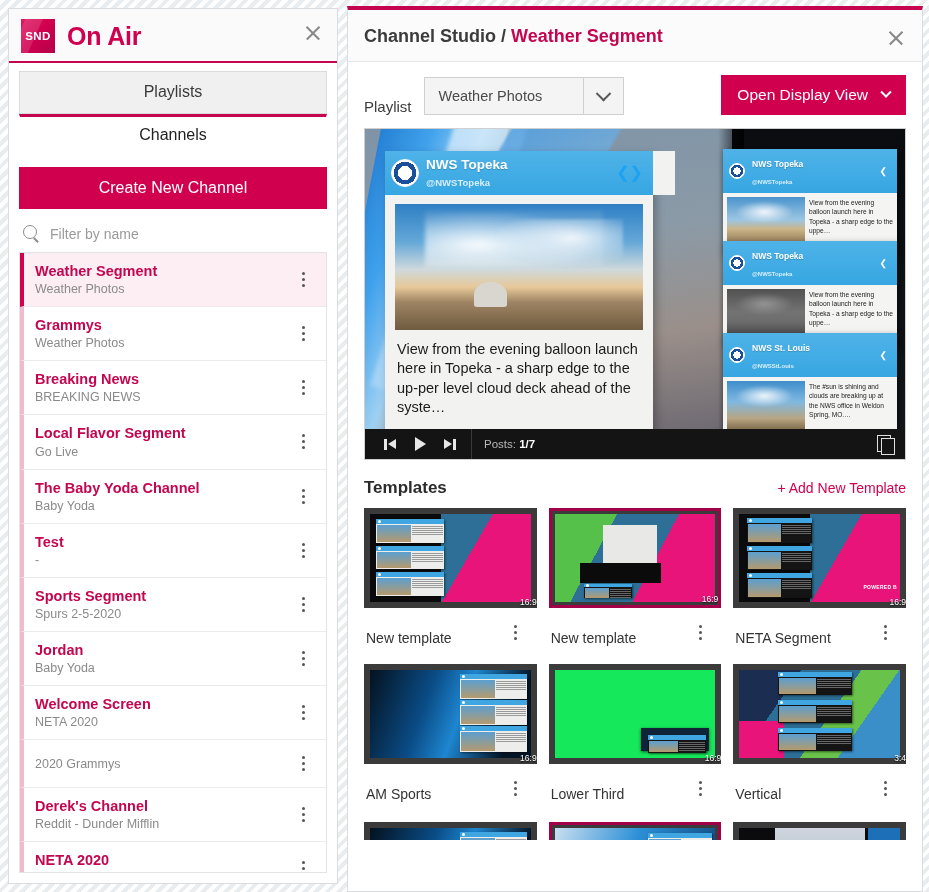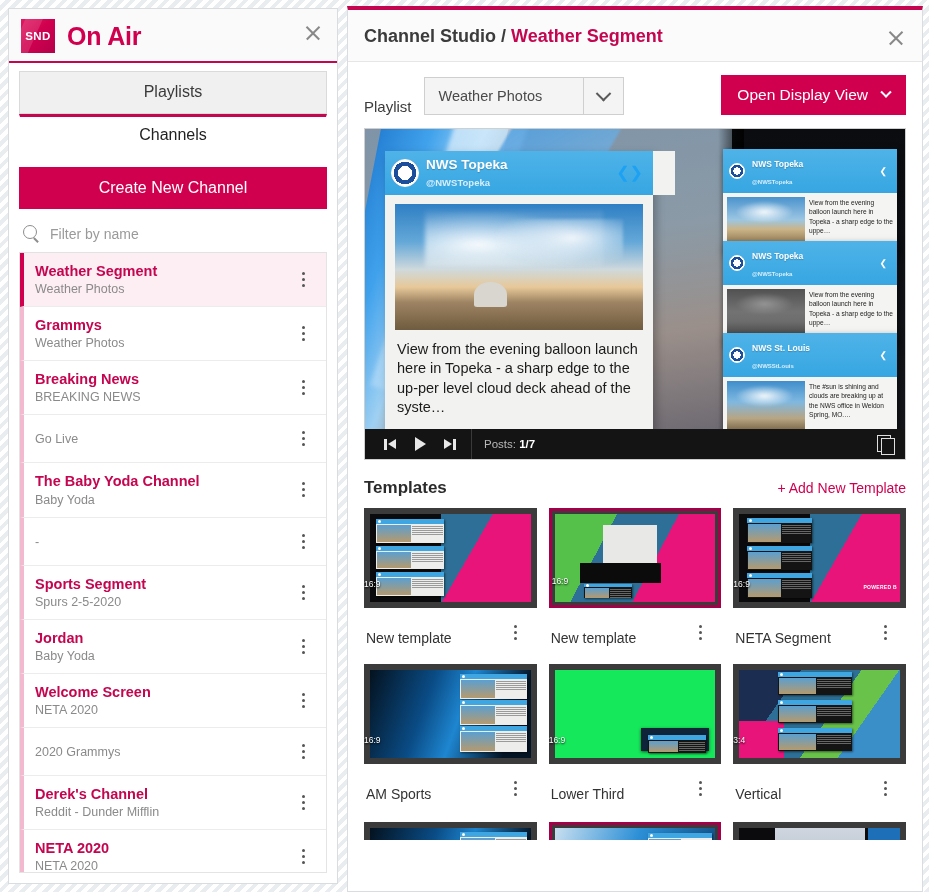--- a/index.html
+++ b/index.html
@@ -335,21 +335,21 @@
     gap: 14px 12px; padding: 0 16px 16px 16px;
   }
   .tmpl-cell { }
   .thumb {
     position:relative; height: 100px; background:#3b3b3b;
     padding: 6px; overflow:hidden;
   }
   .thumb.sel { border: 3px solid #a3004a; padding: 3px; }
   .thumb-inner { position:relative; width:100%; height:100%; overflow:hidden; }
   .ratio {
-    position:absolute; left:0; right:0; bottom:19px; text-align:left;
+    position:absolute; left:0; right:0; bottom:1px; text-align:right;
     color:#fff; font-size:8.5px; text-shadow:0 1px 2px #000;
   }
   .tmpl-foot {
     display:flex; align-items:center;
     padding: 10px 2px 4px 2px;
   }
   .tmpl-name { font-size:14px; color:#333; flex:1;margin-top:12px; }
 
   
   .bg-a { position:absolute; inset:0;
@@ -440,20 +440,21 @@
             <div class="chan-sub">BREAKING NEWS</div>
           </div>
           <div class="kebab">
             <i></i>
             <i></i>
             <i></i>
           </div>
         </div>
         <div class="chan-row">
           <div class="chan-text">
+            <div class="chan-name">Local Flavor Segment</div>
             <div class="chan-sub">Go Live</div>
           </div>
           <div class="kebab">
             <i></i>
             <i></i>
             <i></i>
           </div>
         </div>
         <div class="chan-row">
           <div class="chan-text">
@@ -461,20 +462,21 @@
             <div class="chan-sub">Baby Yoda</div>
           </div>
           <div class="kebab">
             <i></i>
             <i></i>
             <i></i>
           </div>
         </div>
         <div class="chan-row">
           <div class="chan-text">
+            <div class="chan-name">Test</div>
             <div class="chan-sub">-</div>
           </div>
           <div class="kebab">
             <i></i>
             <i></i>
             <i></i>
           </div>
         </div>
         <div class="chan-row">
           <div class="chan-text">

